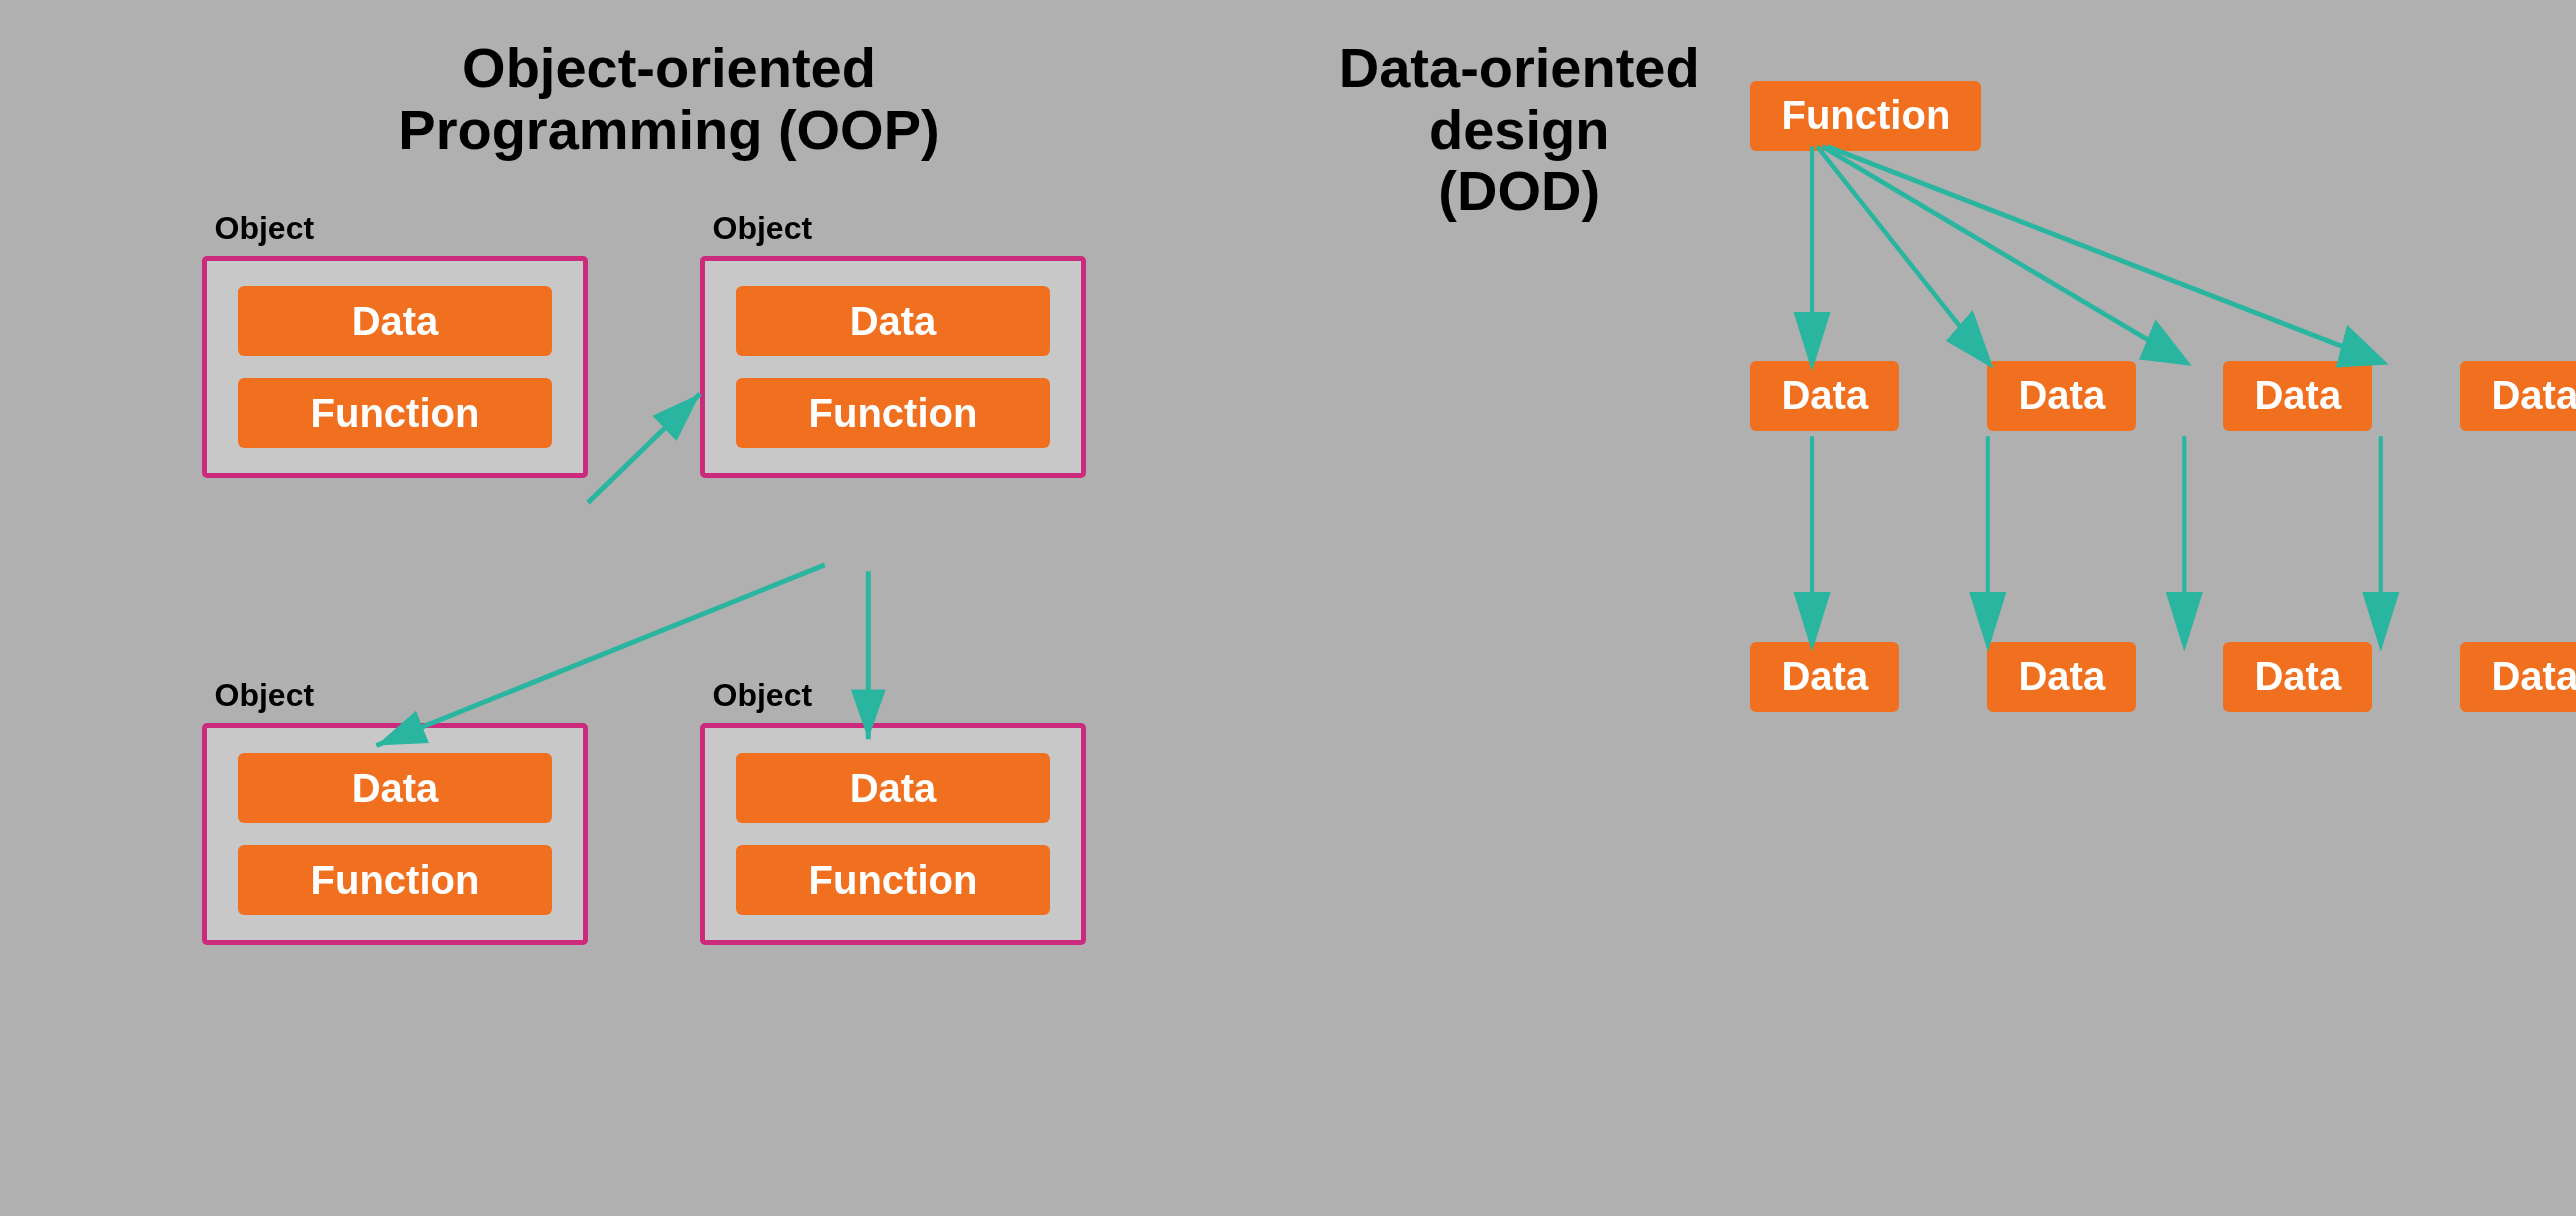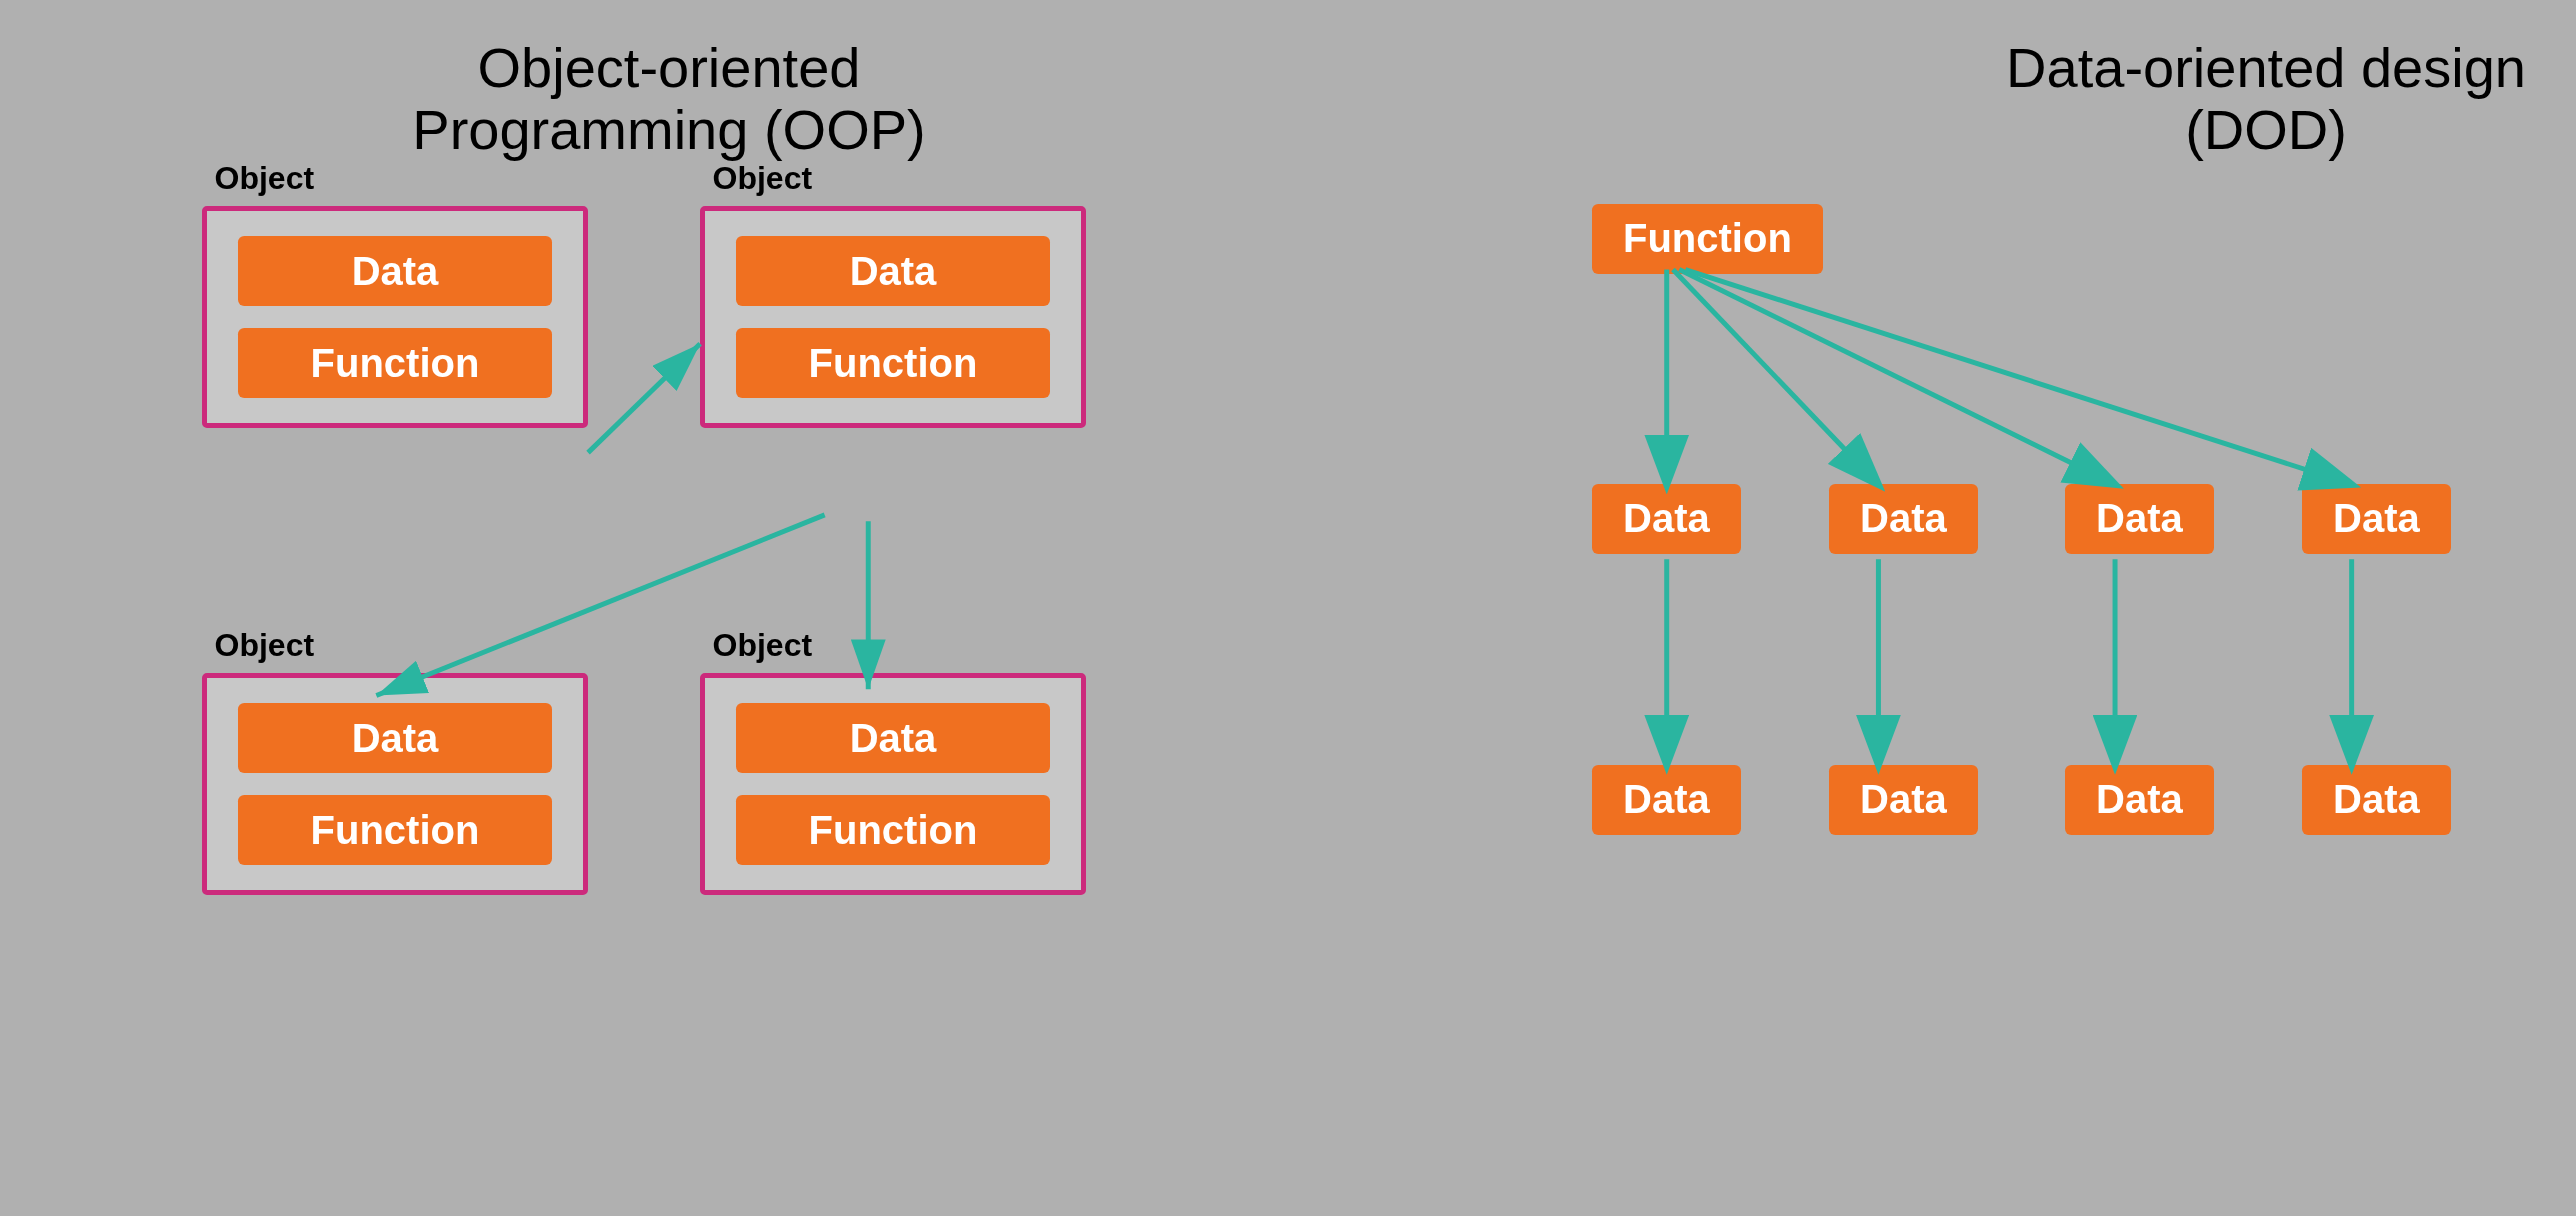--- a/index.html
+++ b/index.html
@@ -23,22 +23,23 @@
     .oop-section {
       flex: 1;
       display: flex;
       flex-direction: column;
       align-items: center;
       position: relative;
     }
 
     .section-title {
       font-size: 56px;
-      font-weight: 400;
+      font-weight: 700;
       text-align: center;
+      margin-bottom: 50px;
       line-height: 1.1;
     }
 
     .object-label {
       font-size: 32px;
       font-weight: 700;
       margin-bottom: 9.3px;
       margin-left: 12.5px;
     }
 
@@ -71,22 +72,22 @@
       left: 0;
       width: 100%;
       height: 100%;
       pointer-events: none;
     }
 
     
     .dod-section {
       flex: 1;
       display: flex;
-      flex-direction: column;
-      align-items: flex-end;
+      flex-direction: row;
+      align-items: flex-start;
       position: relative;
     }
 
     .dod-diagram {
       position: relative;
       width: 934px;
       height: 872px;
       margin-top: 12.5px;
     }
 

